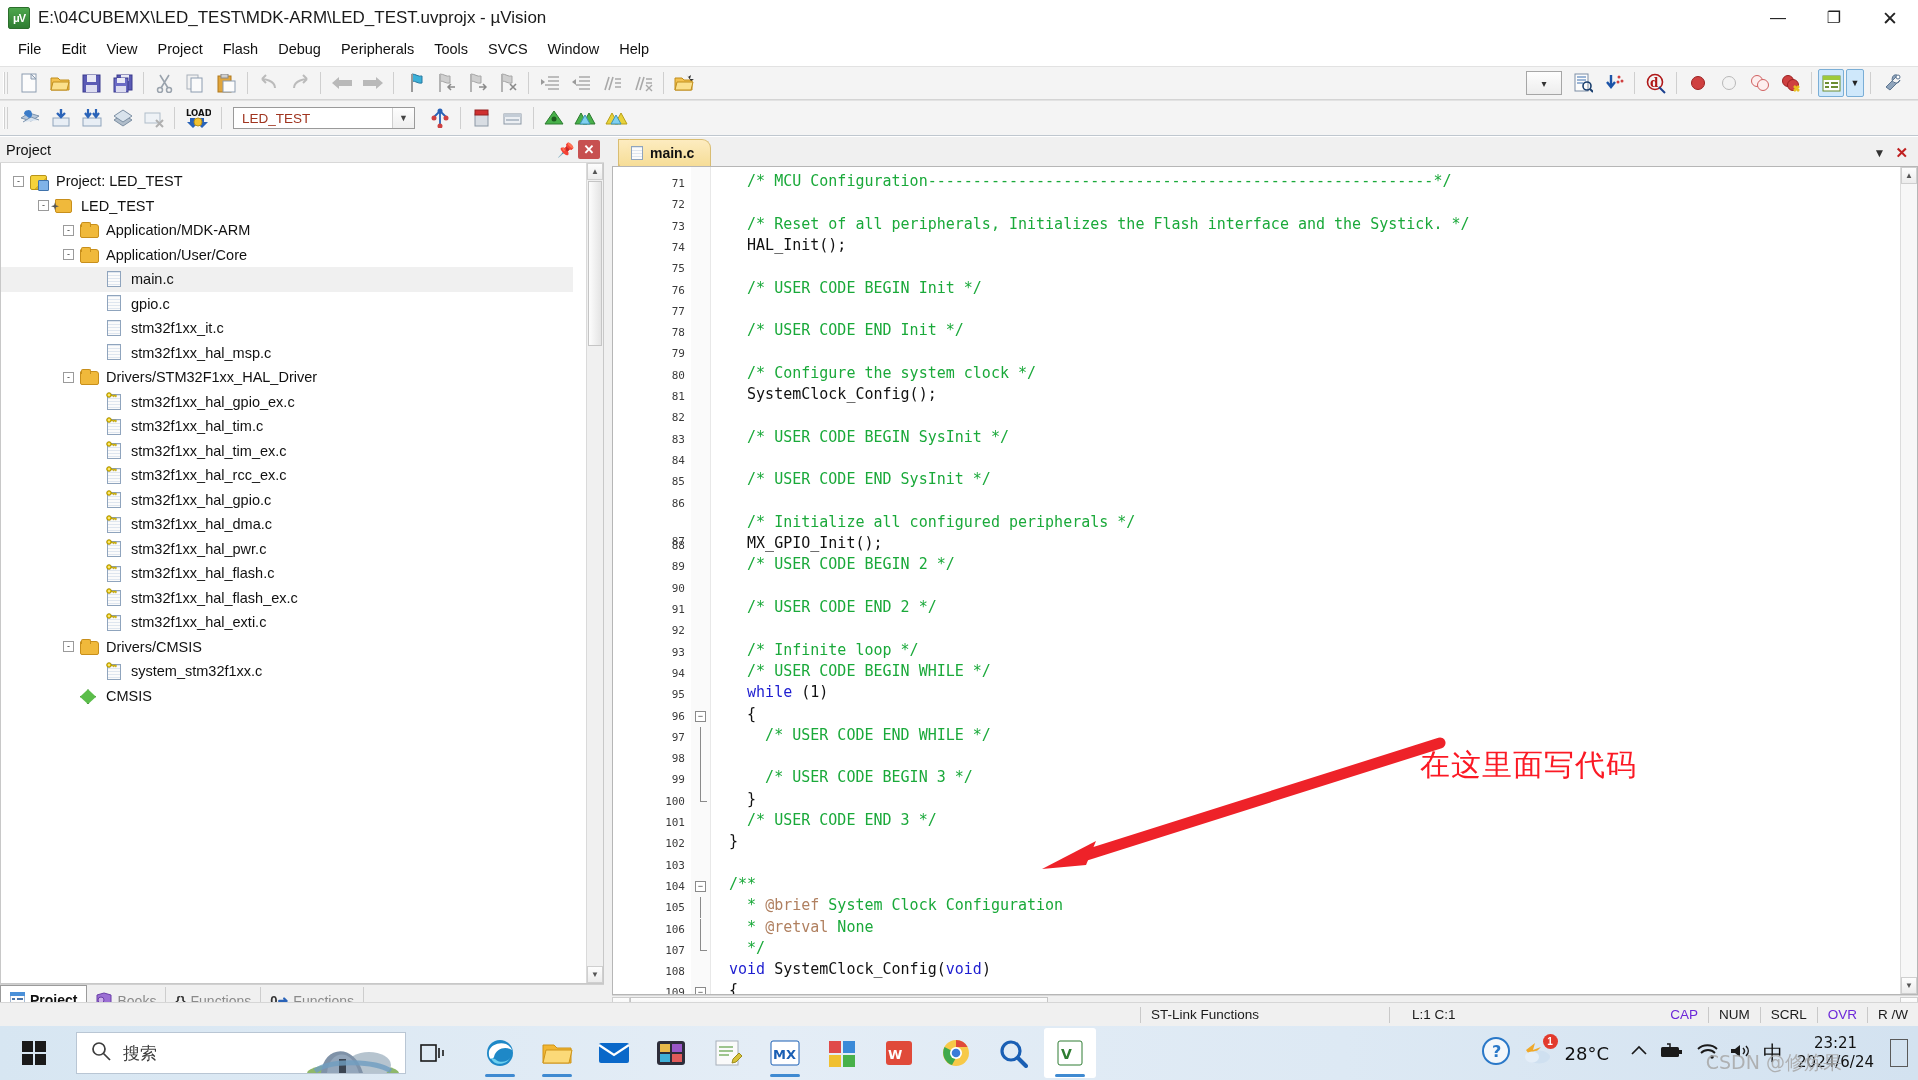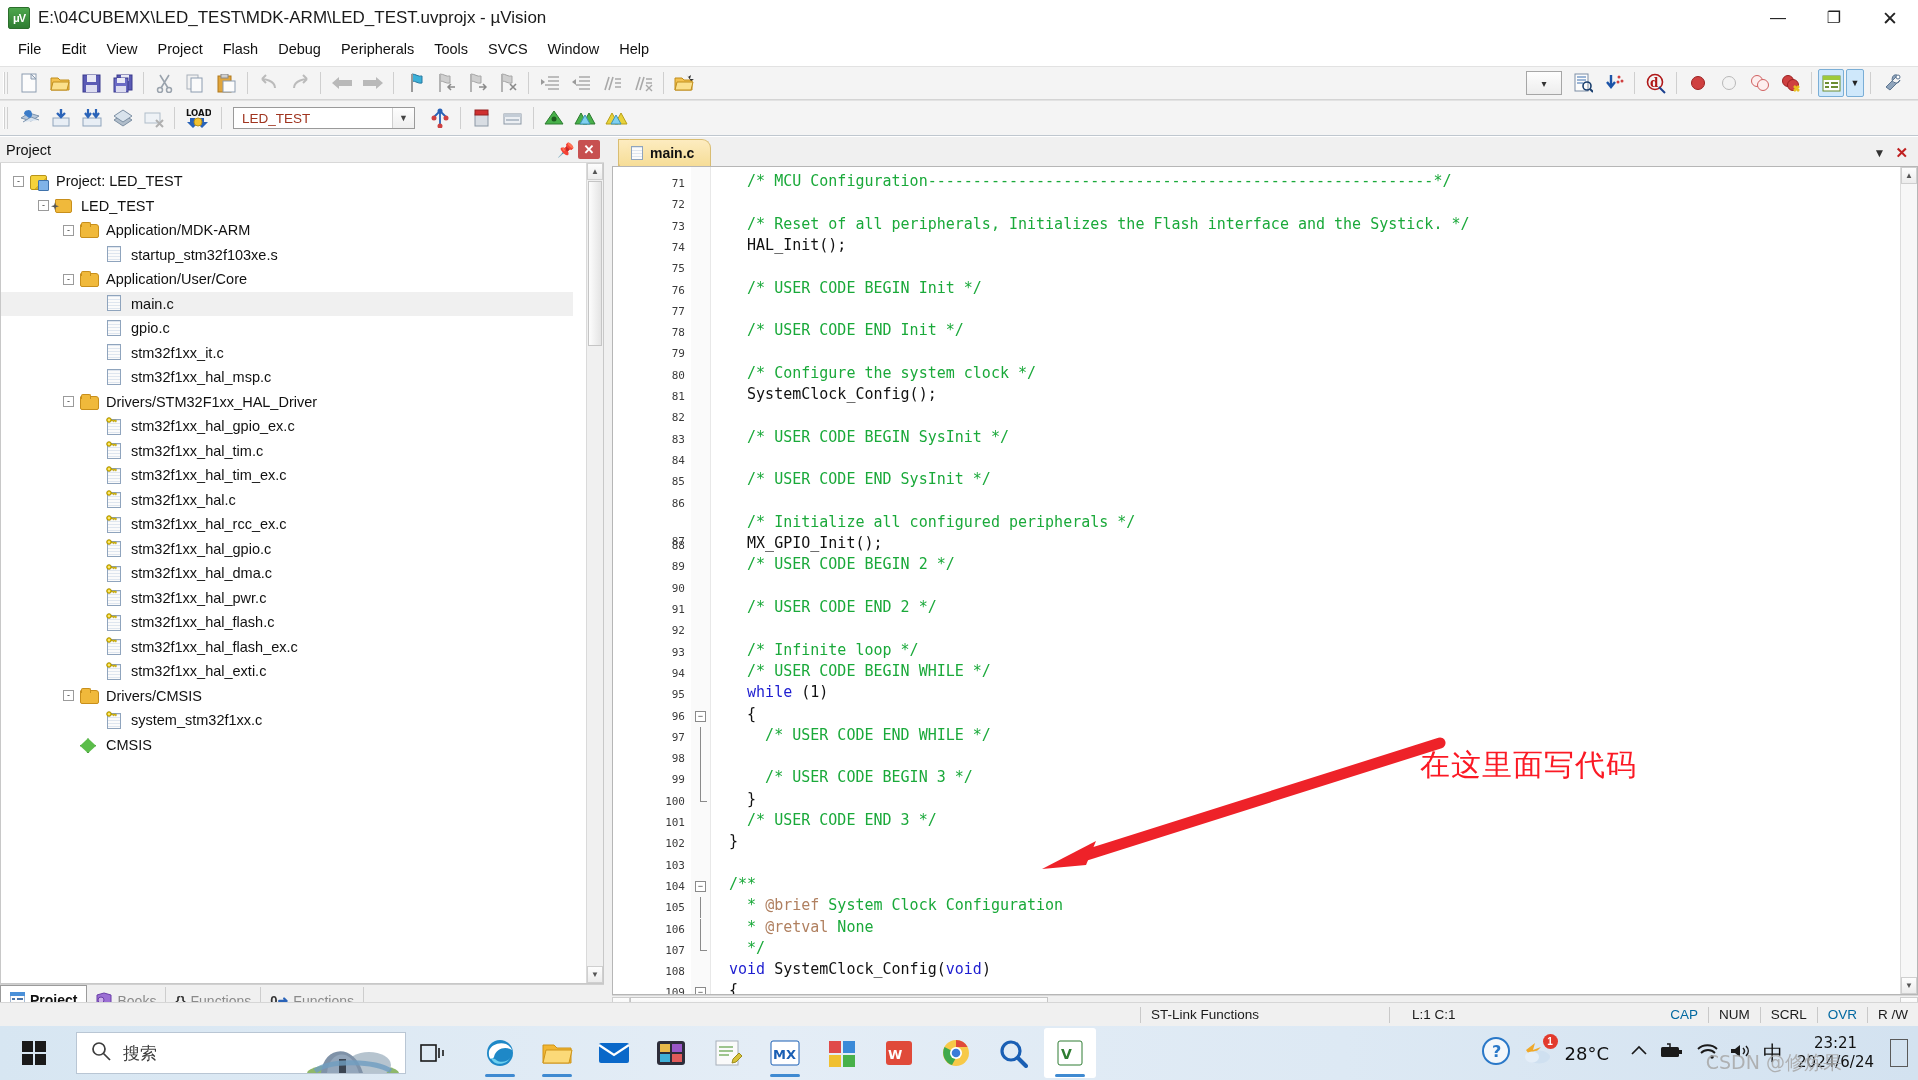--- a/index.html
+++ b/index.html
@@ -307,21 +307,21 @@
   .annot-arrow { position:absolute; left:1020px; top:600px; pointer-events:none; }
 
   
   .statusbar {
     position:absolute; left:0; top:1002px; width:1918px; height:24px;
     background:#f0f0f0; border-top:1px solid #d6d6d6;
     display:flex; align-items:center; font-size:13.5px; color:#1a1a1a;
   }
   .statusbar .cell { padding:0 10px; height:24px; display:flex; align-items:center; }
   .statusbar .sep { width:1px; height:16px; background:#c9c9c9; }
-  .statusbar .dim { color:#0369a1; }
+  .statusbar .dim { color:#6d28d9; }
 
   
   .taskbar {
     position:absolute; left:0; top:1026px; width:1918px; height:54px;
     background: linear-gradient(to right,#d7e6f2,#e4edf6 40%, #dde9f4 70%, #d3e2f0);
     display:flex; align-items:center;
   }
   .start-btn { width:68px; height:54px; display:flex;align-items:center;justify-content:center; }
   .win-logo { width:24px;height:24px; display:grid; grid-template-columns:1fr 1fr; grid-gap:2.5px; }
   .win-logo i { background:#1a1a1a; display:block; }
@@ -755,28 +755,20 @@
               </span>
               <span>LED_TEST</span>
             </div>
             <div class="node">
               <span style="display:inline-block;width:62px;flex:none"></span>
               <span class="expander">-</span>
               <span class="ico ico-folder"></span>
               <span>Application/MDK-ARM</span>
             </div>
             <div class="node">
-              <span style="display:inline-block;width:87px;flex:none"></span>
-              <span class="expander empty"></span>
-              <span class="ico">
-                <span class="ico-file" style="display:block"></span>
-              </span>
-              <span>startup_stm32f103xe.s</span>
-            </div>
-            <div class="node">
               <span style="display:inline-block;width:62px;flex:none"></span>
               <span class="expander">-</span>
               <span class="ico ico-folder"></span>
               <span>Application/User/Core</span>
             </div>
             <div class="node sel">
               <span style="display:inline-block;width:87px;flex:none"></span>
               <span class="expander empty"></span>
               <span class="ico">
                 <span class="ico-file" style="display:block"></span>
@@ -844,33 +836,20 @@
               <span class="expander empty"></span>
               <span class="ico ico-key">
                 <span class="pg"></span>
                 <svg class="k" viewBox="0 0 12 9">
                   <circle cx="3.2" cy="3.4" r="2.6" fill="#f5d20a" stroke="#9c8400"></circle>
                   <path d="M5.4 3.4 h6 v2 h-1.6 v-1.3 h-1.1 v1.3 h-1.1 v-1.3 h-2.2 Z" fill="#f5d20a" stroke="#9c8400" stroke-width=".5"></path>
                   <circle cx="3.2" cy="3.4" r=".9" fill="#fff"></circle>
                 </svg>
               </span>
               <span>stm32f1xx_hal_tim_ex.c</span>
-            </div>
-            <div class="node">
-              <span style="display:inline-block;width:87px;flex:none"></span>
-              <span class="expander empty"></span>
-              <span class="ico ico-key">
-                <span class="pg"></span>
-                <svg class="k" viewBox="0 0 12 9">
-                  <circle cx="3.2" cy="3.4" r="2.6" fill="#f5d20a" stroke="#9c8400"></circle>
-                  <path d="M5.4 3.4 h6 v2 h-1.6 v-1.3 h-1.1 v1.3 h-1.1 v-1.3 h-2.2 Z" fill="#f5d20a" stroke="#9c8400" stroke-width=".5"></path>
-                  <circle cx="3.2" cy="3.4" r=".9" fill="#fff"></circle>
-                </svg>
-              </span>
-              <span>stm32f1xx_hal.c</span>
             </div>
             <div class="node">
               <span style="display:inline-block;width:87px;flex:none"></span>
               <span class="expander empty"></span>
               <span class="ico ico-key">
                 <span class="pg"></span>
                 <svg class="k" viewBox="0 0 12 9">
                   <circle cx="3.2" cy="3.4" r="2.6" fill="#f5d20a" stroke="#9c8400"></circle>
                   <path d="M5.4 3.4 h6 v2 h-1.6 v-1.3 h-1.1 v1.3 h-1.1 v-1.3 h-2.2 Z" fill="#f5d20a" stroke="#9c8400" stroke-width=".5"></path>
                   <circle cx="3.2" cy="3.4" r=".9" fill="#fff"></circle>

